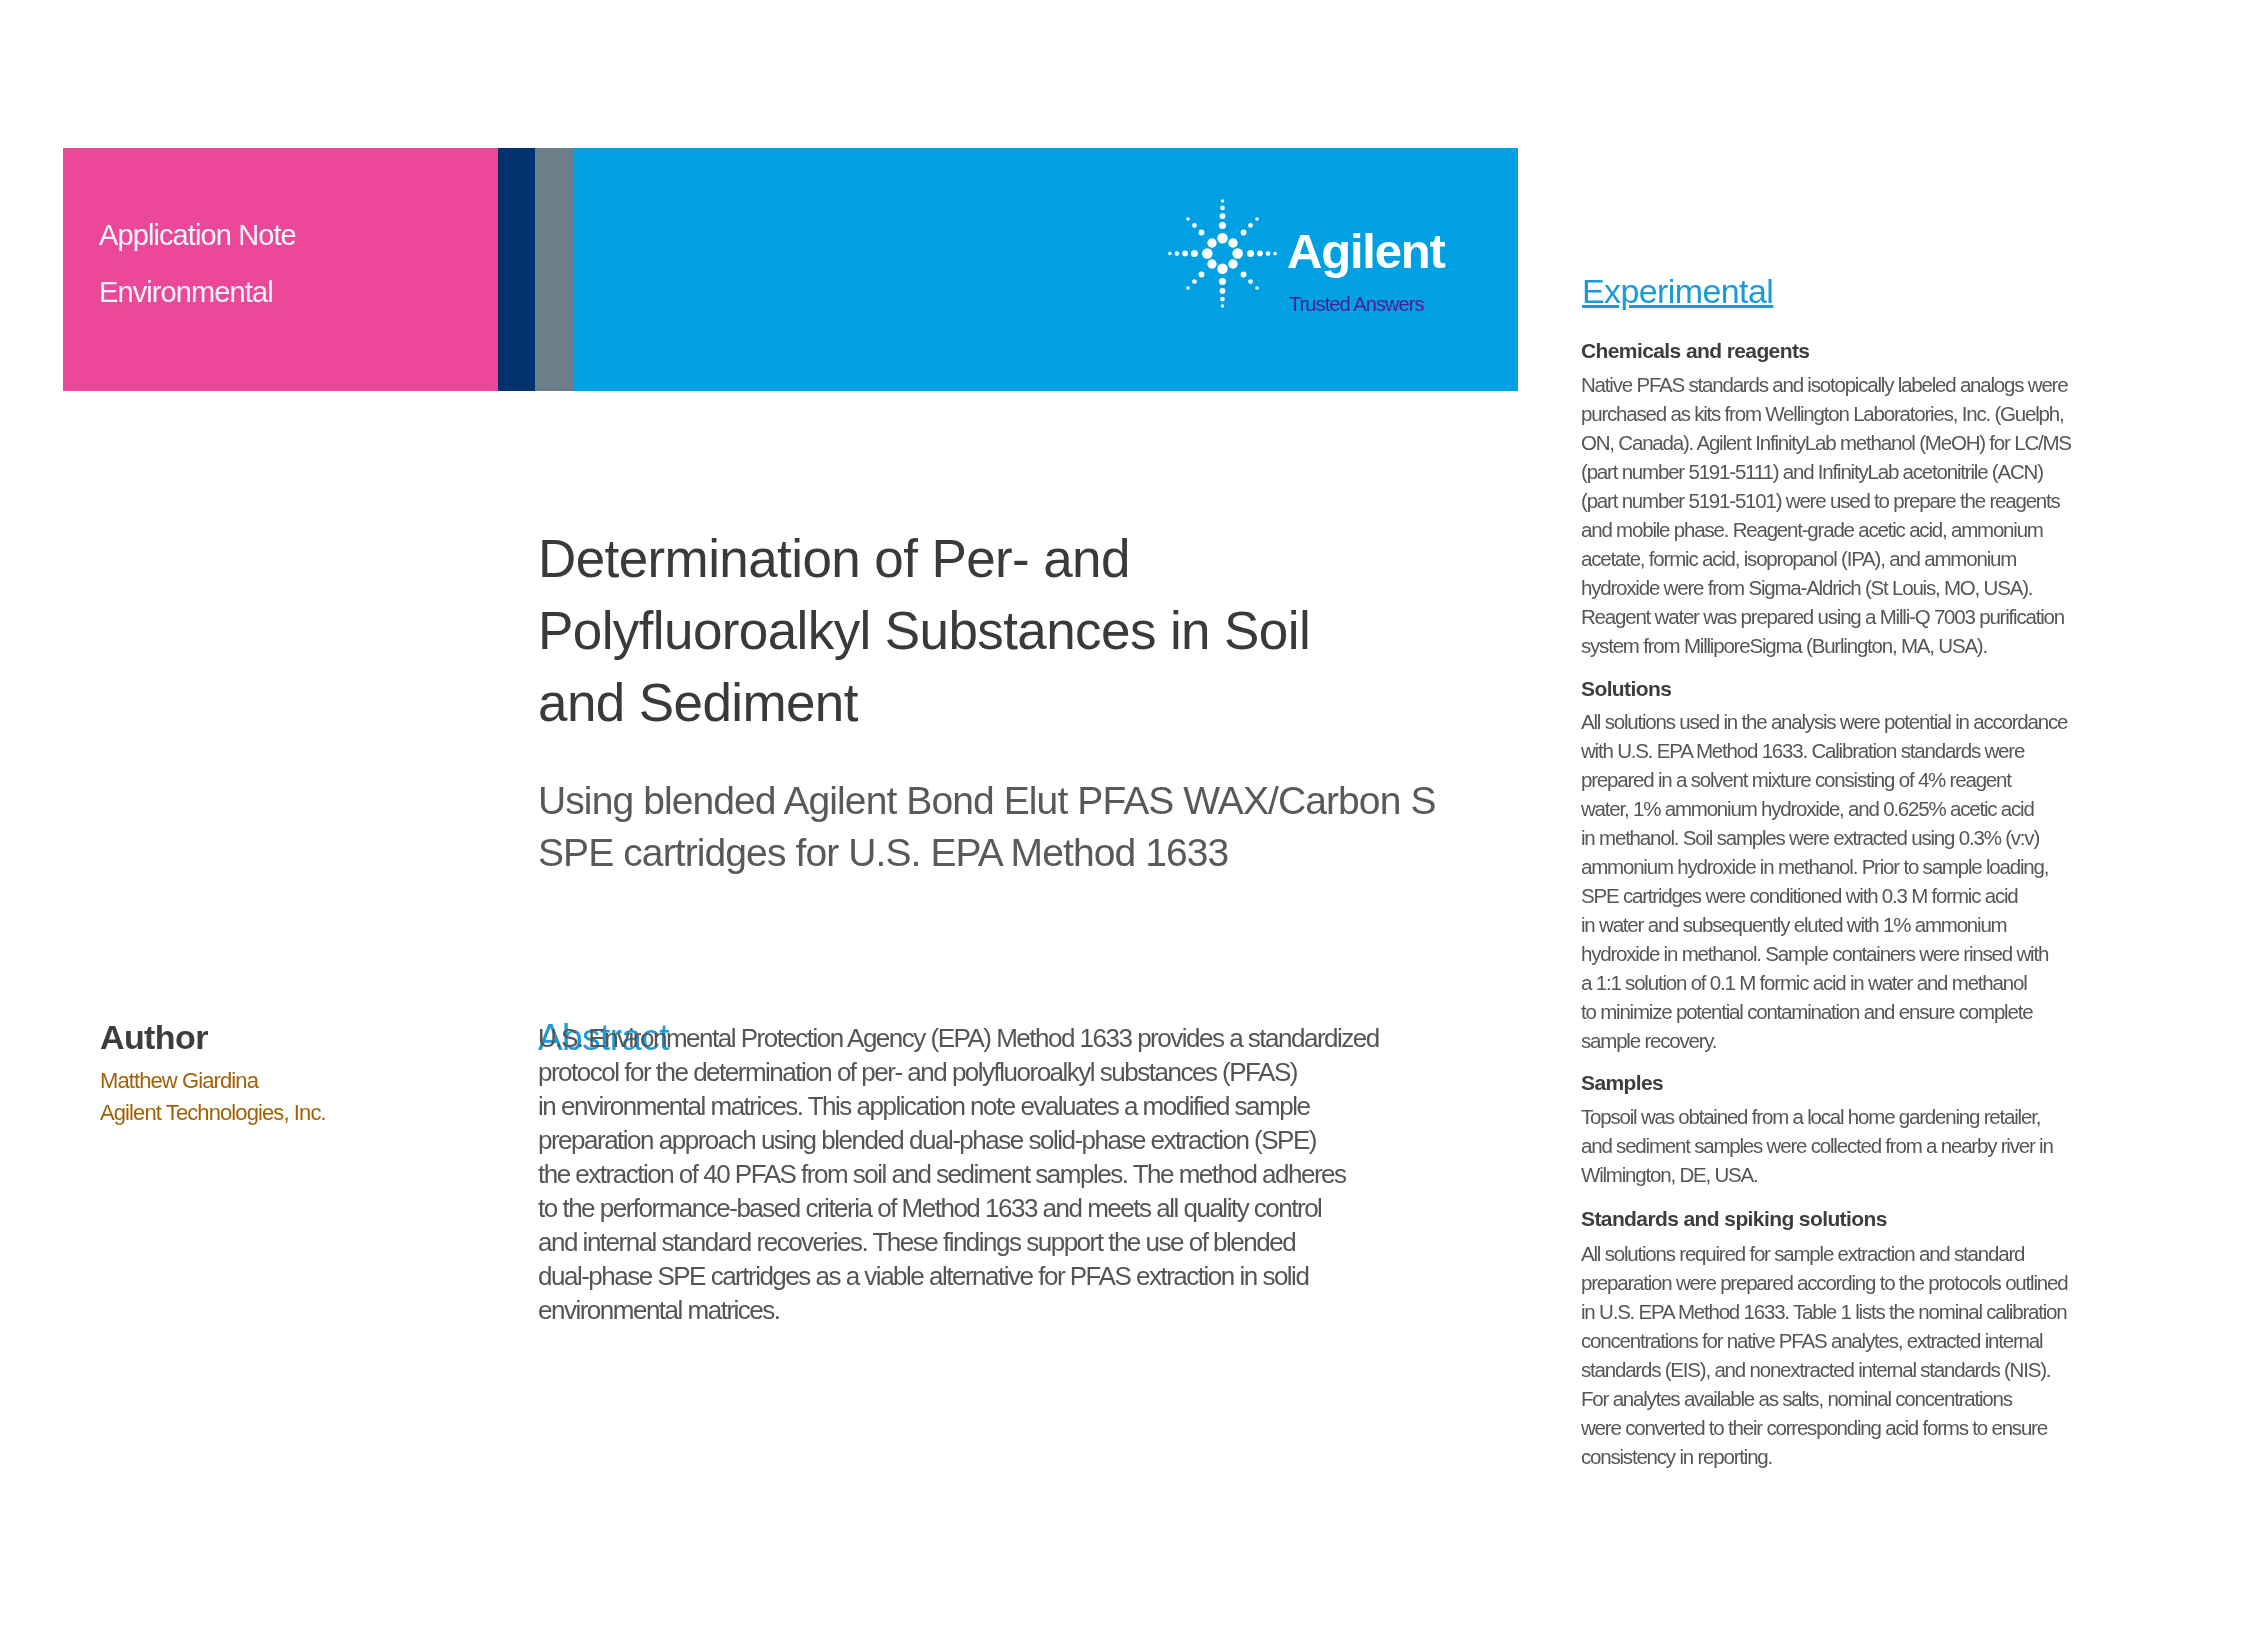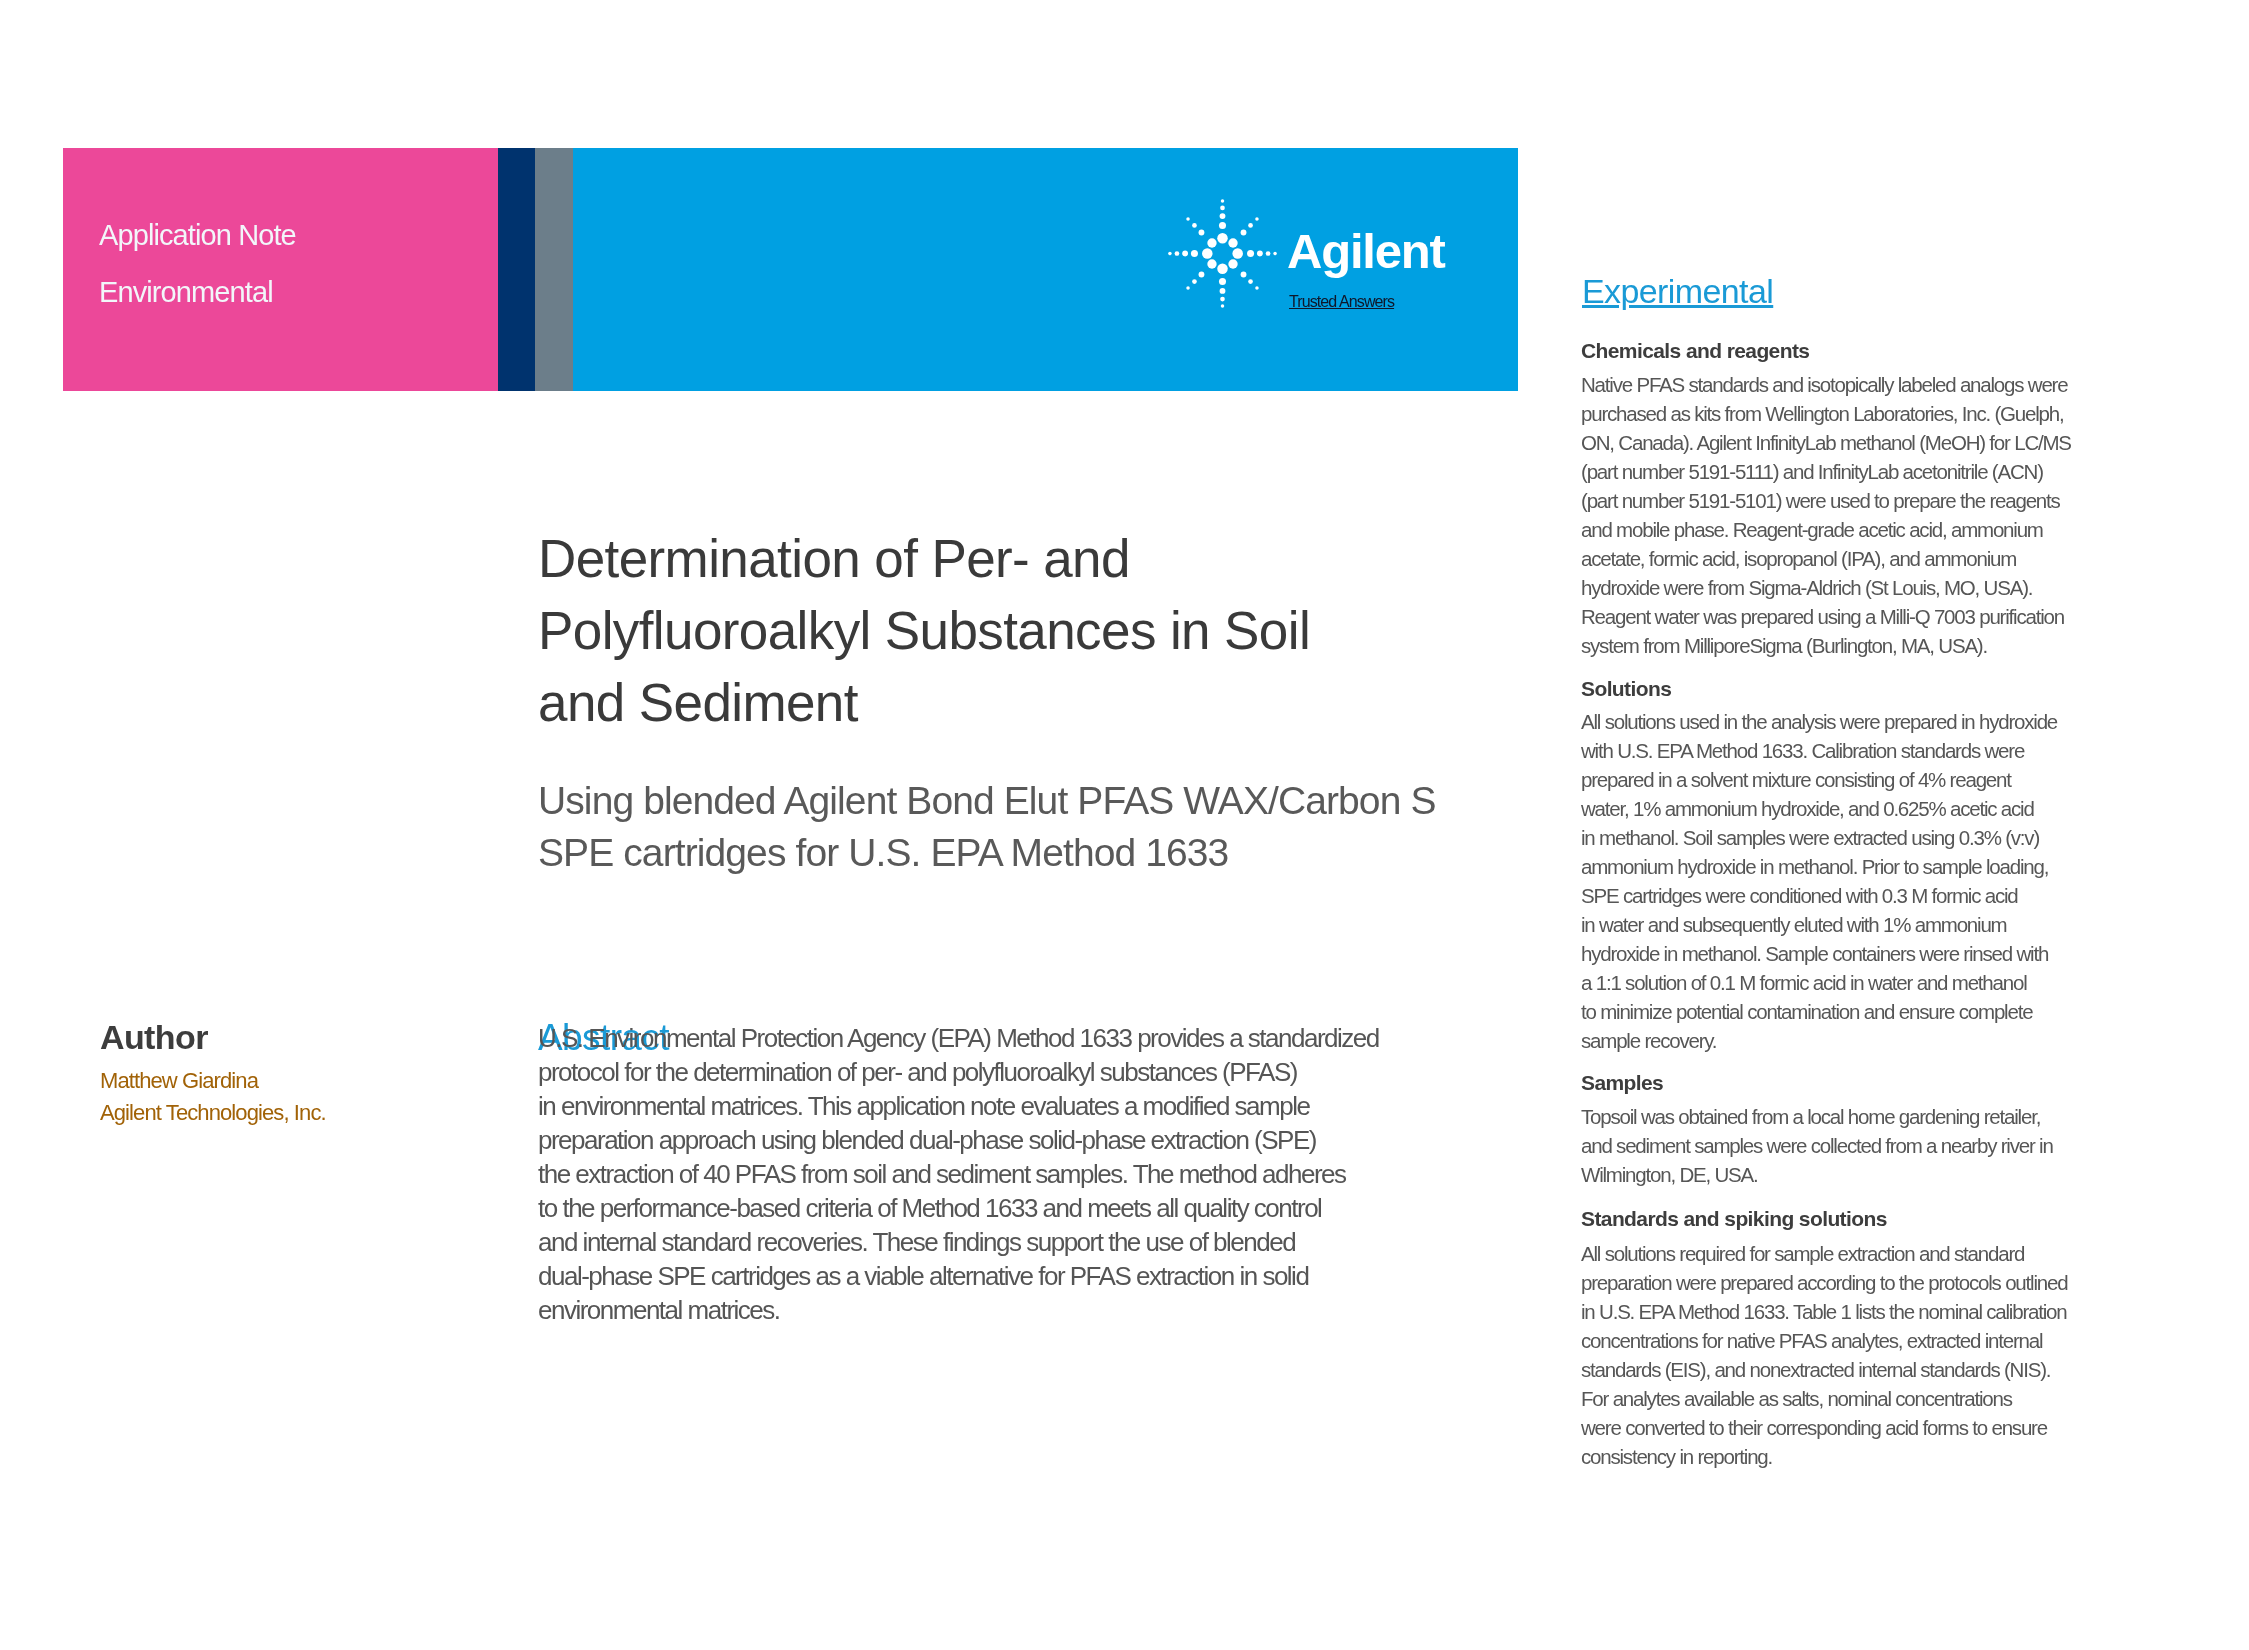--- a/index.html
+++ b/index.html
@@ -21,22 +21,22 @@
     position: absolute; left: 36px; color: #f2f6fa;
     font-size: 29px; letter-spacing: -0.9px; white-space: nowrap;
   }
   .logo { position: absolute; right: 70px; top: 47px; height: 141px; width: 281px; }
   .logo svg { position: absolute; left: 0; top: 0; }
   .logo-word {
     position: absolute; left: 120px; top: 28px; color: #ffffff; font-weight: bold;
     font-size: 49px; letter-spacing: -1.2px;
   }
   .logo-tag {
-    position: absolute; left: 122px; top: 98px; color: #0f172a;
-    font-size: 16px; letter-spacing: -0.9px; text-decoration: underline;
+    position: absolute; left: 122px; top: 98px; color: #4c1d95;
+    font-size: 20px; letter-spacing: -0.9px;
   }
 
   
   #title {
     left: 538px; top: 523px; width: 967px; margin: 0;
     font-size: 53px; line-height: 72px; font-weight: normal; color: #3a3a3a;
     letter-spacing: -0.6px;
   }
   #subtitle {
     left: 538px; top: 775px; width: 996px; margin: 0;
@@ -183,21 +183,21 @@
     <span class="r-line">(part number 5191-5101) were used to prepare the reagents</span>
     <span class="r-line">and mobile phase. Reagent-grade acetic acid, ammonium</span>
     <span class="r-line">acetate, formic acid, isopropanol (IPA), and ammonium</span>
     <span class="r-line">hydroxide were from Sigma-Aldrich (St Louis, MO, USA).</span>
     <span class="r-line">Reagent water was prepared using a Milli-Q 7003 purification</span>
     <span class="r-line">system from MilliporeSigma (Burlington, MA, USA).</span>
   </div>
 
   <h3 class="sub-heading" style="top:677px">Solutions</h3>
   <div class="body-block" style="top:707px">
-    <span class="r-line">All solutions used in the analysis were prepared in hydroxide</span>
+    <span class="r-line">All solutions used in the analysis were potential in accordance</span>
     <span class="r-line">with U.S. EPA Method 1633. Calibration standards were</span>
     <span class="r-line">prepared in a solvent mixture consisting of 4% reagent</span>
     <span class="r-line">water, 1% ammonium hydroxide, and 0.625% acetic acid</span>
     <span class="r-line">in methanol. Soil samples were extracted using 0.3% (v:v)</span>
     <span class="r-line">ammonium hydroxide in methanol. Prior to sample loading,</span>
     <span class="r-line">SPE cartridges were conditioned with 0.3 M formic acid</span>
     <span class="r-line">in water and subsequently eluted with 1% ammonium</span>
     <span class="r-line">hydroxide in methanol. Sample containers were rinsed with</span>
     <span class="r-line">a 1:1 solution of 0.1 M formic acid in water and methanol</span>
     <span class="r-line">to minimize potential contamination and ensure complete</span>

